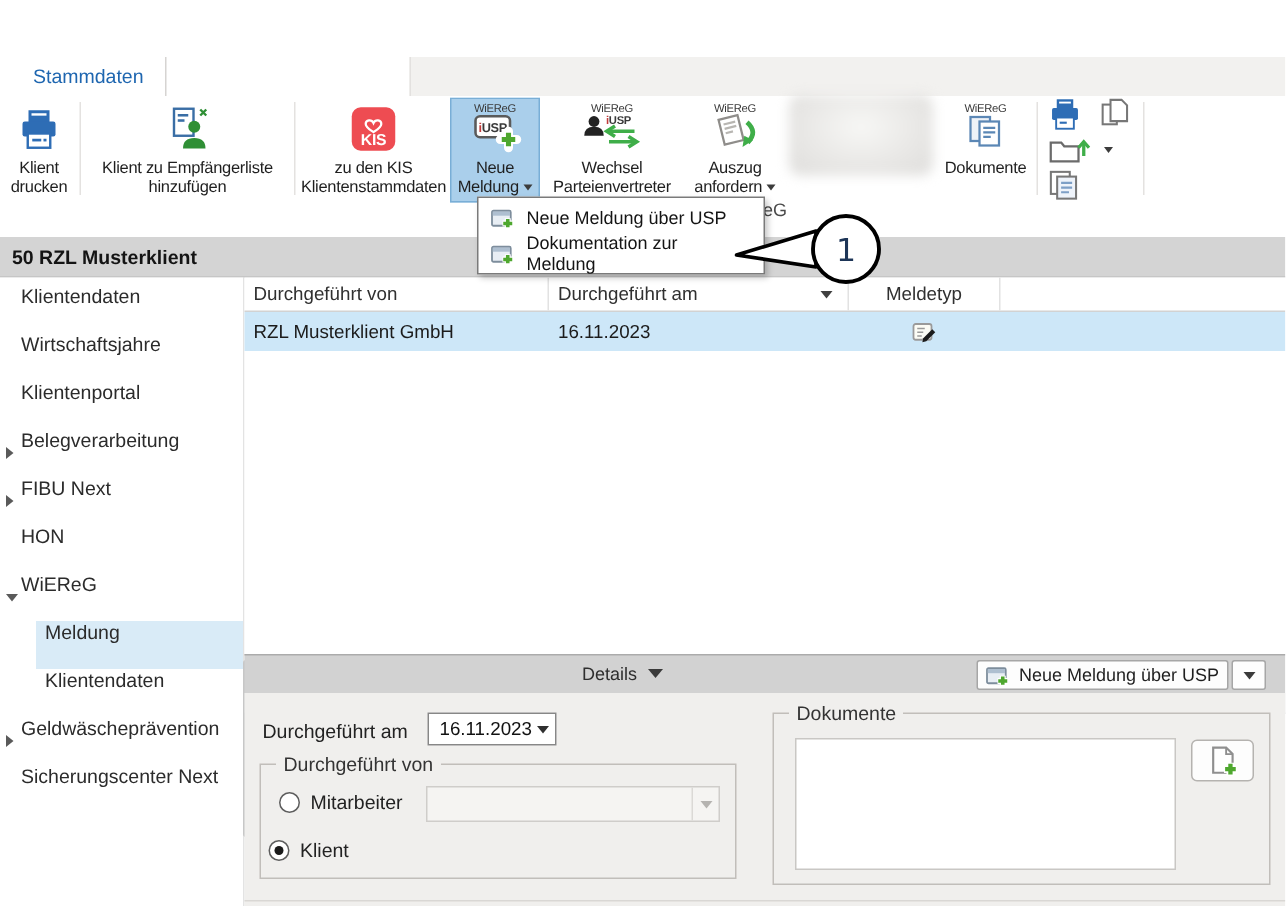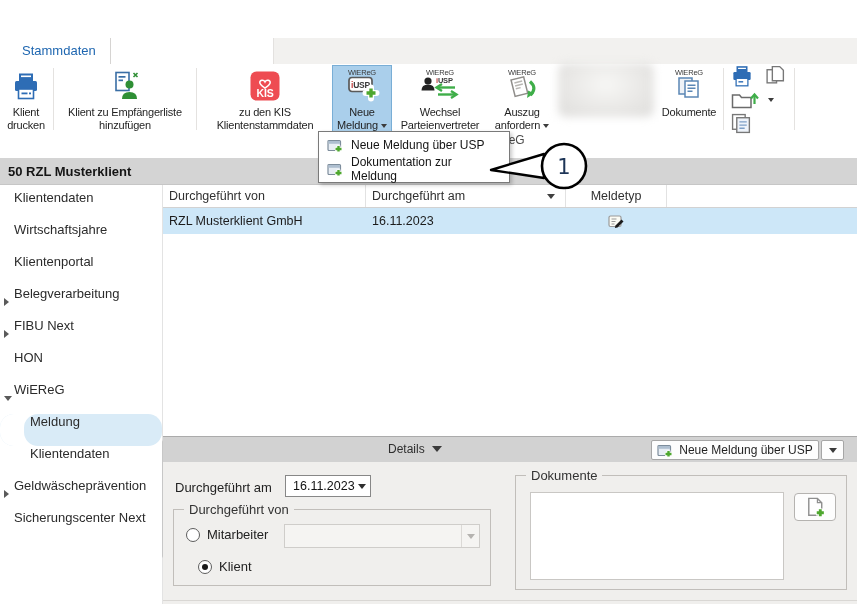--- a/index.html
+++ b/index.html
@@ -29,21 +29,21 @@
               border-top:4.5px solid #3c3c3c; margin-left:3px; vertical-align:1px; }
 
   
   .clientbar { position:absolute; left:0; top:120px; width:857px; height:27px; background:#d4d4d4; border-bottom:1px solid #c6c6c6;
                font-weight:bold; font-size:13px; line-height:27px; padding-left:8px; color:#141414; }
 
   
   .sidebar { position:absolute; left:0; top:147px; width:162px; height:457px; background:#fff; padding-top:5px; }
   .sb-item { position:relative; height:32px; display:flex; align-items:flex-start; padding-left:14px; font-size:13px; color:#2b2b2b; cursor:default; }
   .sb-item.sub { padding-left:30px; }
-  .sb-item.selected { background:#d9ebf7; box-shadow:inset 24px 0 0 0 #ffffff;border-radius:14px; }
+  .sb-item.selected { background:#d9ebf7; box-shadow:inset 24px 0 0 0 #ffffff; }
   .caret { position:absolute; left:4px; top:12px; width:0; height:0; }
   .caret.col { border-top:4px solid transparent; border-bottom:4px solid transparent; border-left:5.5px solid #5a5a5a; }
   .caret.exp { border-left:4px solid transparent; border-right:4px solid transparent; border-top:5.5px solid #5a5a5a; top:14px; }
   .vline { position:absolute; left:162px; top:147px; width:1px; height:457px; background:#e3e3e3; }
   .sb-thumb { position:absolute; left:162px; top:402px; width:5px; height:118px; background:#c7c7c7; border-radius:2px; }
 
   
   .tablearea { position:absolute; left:163px; top:147px; width:694px; height:251px; background:#fff; }
   .thead { display:flex; height:23px; border-bottom:1px solid #d2d2d2; }
   .th { position:relative; font-size:12.5px; color:#303030; line-height:22px; padding-left:6px; border-right:1px solid #e2e2e2; }
@@ -137,21 +137,21 @@
           <path d="M23.5 2 l4 4 M27.5 2 l-4 4" stroke="#2f8f35" stroke-width="1.6"></path>
           <circle cx="19.5" cy="13.5" r="4" fill="#2f8f35"></circle>
           <path d="M12 28 q0-7 7.5-7 t7.5 7 z" fill="#2f8f35"></path>
         </svg>
           </span>
         <span>Klient zu Empfängerliste hinzufügen</span>
       </div>
 
       <div class="vsep"></div>
 
-      <div class="rbtn" style="width:134px">
+      <div class="rbtn" style="width:102px">
         <span class="ric">
             <svg width="30" height="30" viewBox="0 0 30 30">
           <rect x="0.5" y="0.5" width="29" height="29" rx="6" fill="#ee4c52"></rect>
           <path d="M15 11 c-1.2-2.6-5.2-2.2-5.2 0.6 0 2.2 2.8 3.8 5.2 5.5 2.4-1.7 5.2-3.3 5.2-5.5 0-2.8-4-3.2-5.2-0.6 z" fill="none" stroke="#fff" stroke-width="1.5"></path>
           <text x="15" y="25.5" font-size="10.5" font-weight="bold" fill="#fff" text-anchor="middle">KIS</text>
         </svg>
           </span>
         <span>zu den KIS Klientenstammdaten</span>
       </div>
 
@@ -346,21 +346,21 @@
       <div class="radio-row" style="left:12px;top:17px">
         <span class="radio"></span>
         <span>Mitarbeiter</span>
       </div>
       <div class="combo disabled" style="left:110px;top:14px;width:196px;height:24px">
         <span class="cv"></span>
         <span class="ca">
             <span class="tri-sm"></span>
           </span>
       </div>
-      <div class="radio-row" style="left:24px;top:49px">
+      <div class="radio-row" style="left:5px;top:49px">
         <span class="radio sel"></span>
         <span>Klient</span>
       </div>
     </div>
 
     <div class="groupbox" style="left:352px;top:13px;width:332px;height:115px">
       <span class="legend">Dokumente</span>
       <div class="listbox" style="left:14px;top:16px;width:254px;height:88px"></div>
       <div class="addbtn" style="left:278px;top:17px;width:42px;height:28px">
         <svg width="23" height="23" viewBox="0 0 24 24">

